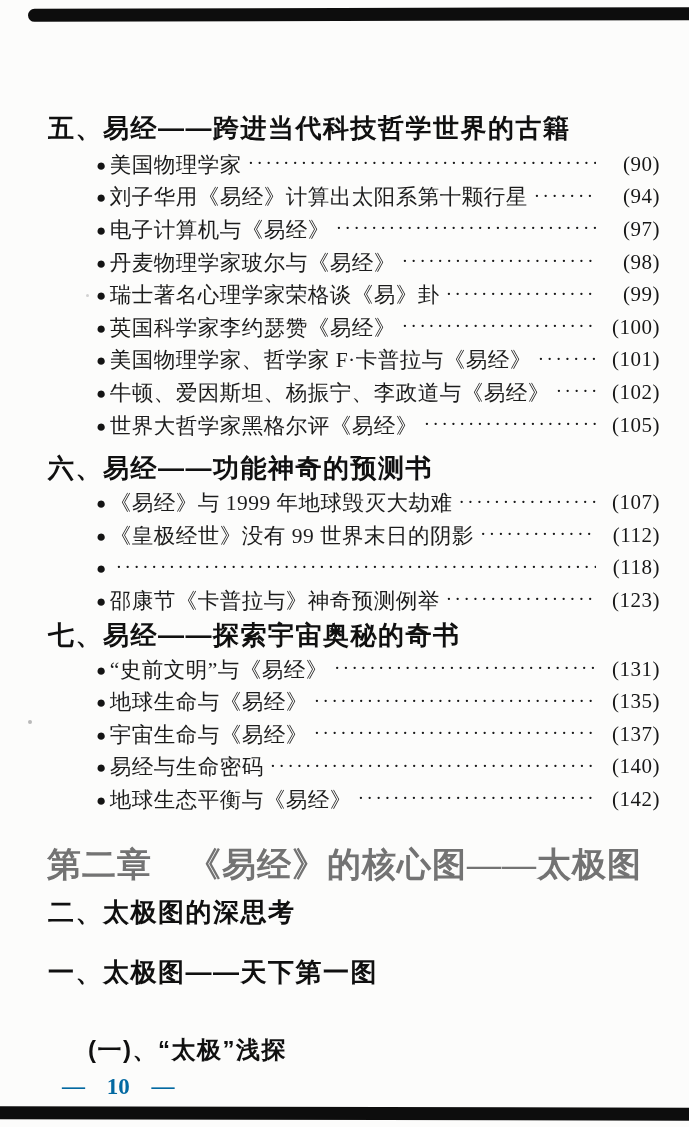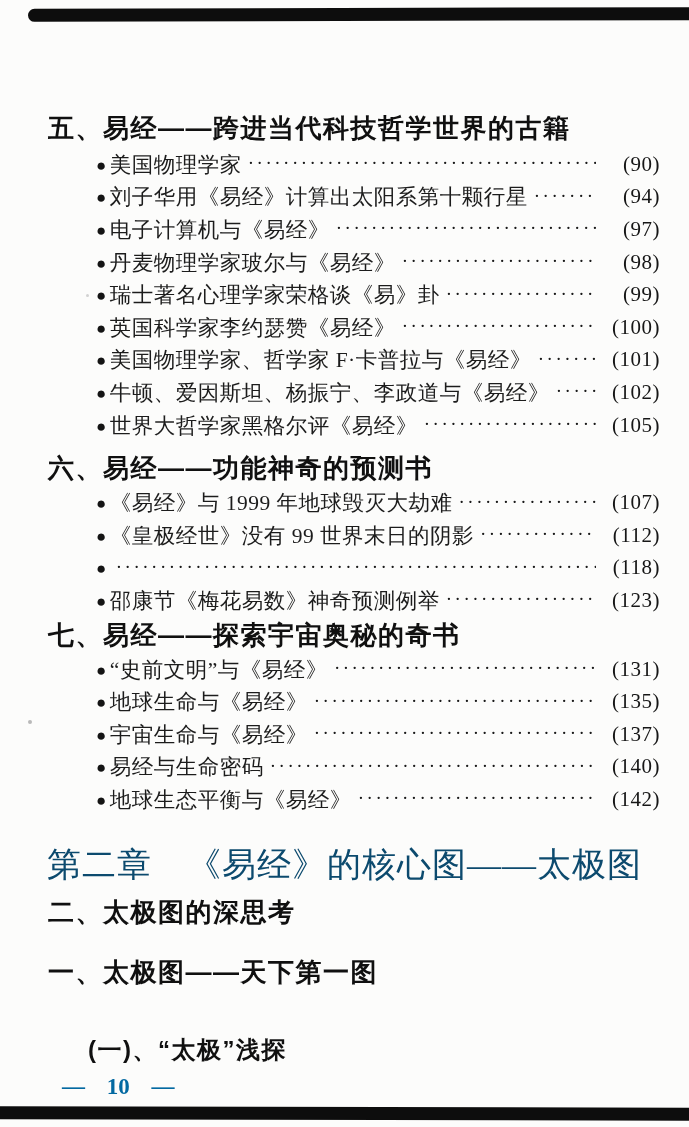--- a/index.html
+++ b/index.html
@@ -58,24 +58,24 @@
     margin:0 8px 0 6px;
     position:relative;top:-1px;
     color:#1a1a1a;
   }
   .pagenum{flex:0 0 auto;min-width:56px;text-align:right;font-size:21px;color:#161616;}
 
   .chapter-heading{
     margin:24px 0 0 0;
     font-size:34px;
     line-height:50px;
-    font-weight:normal;
+    font-weight:bold;
     text-align:center;
     letter-spacing:1px;
-    color:#0c4a6e;
+    color:#737373;
     white-space:nowrap;
   }
   .sub-line{
     font-family:"Liberation Sans","DejaVu Sans",sans-serif;
     font-weight:bold;
     font-size:26px;
     line-height:34px;
     letter-spacing:1.5px;
     padding-left:48px;
     color:#101010;
@@ -179,21 +179,21 @@
         <span class="leader">····································································································</span>
         <span class="pagenum">(112)</span>
       </div>
       <div class="row">
         <span class="bullet">●</span>
         <span class="leader">····································································································</span>
         <span class="pagenum">(118)</span>
       </div>
       <div class="row">
         <span class="bullet">●</span>
-        <span class="title">邵康节《梅花易数》神奇预测例举</span>
+        <span class="title">邵康节《卡普拉与》神奇预测例举</span>
         <span class="leader">····································································································</span>
         <span class="pagenum">(123)</span>
       </div>
     </div>
 
     <div class="sec-heading h7">七、易经——探索宇宙奥秘的奇书</div>
     <div class="rows r7">
       <div class="row">
         <span class="bullet">●</span>
         <span class="title">“史前文明”与《易经》</span>

